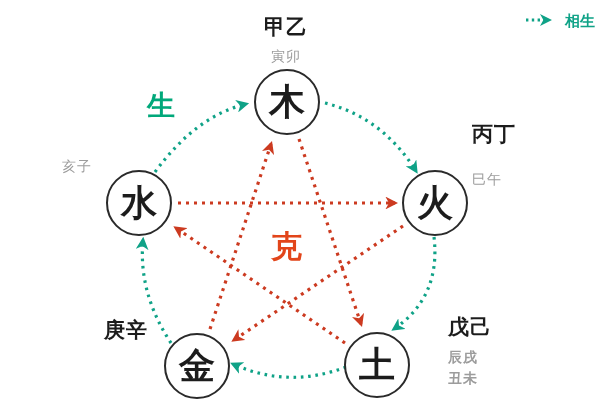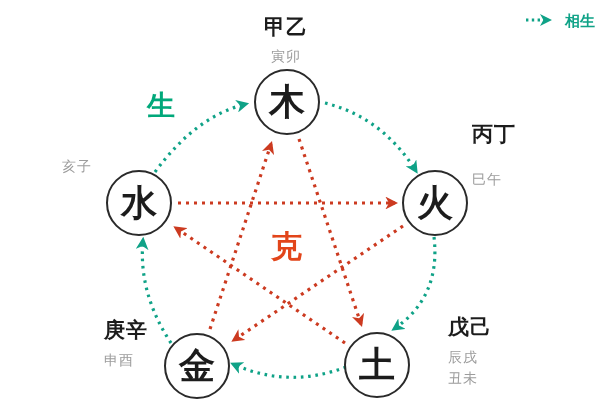--- a/index.html
+++ b/index.html
@@ -24,21 +24,21 @@
   .node-water{left:106px;top:170px;}
   .lbl{position:absolute;z-index:3;}
   .stems{font-size:21px;font-weight:700;color:var(--ink);line-height:28px;letter-spacing:1px;}
   .branches{font-size:14px;font-weight:400;color:var(--gray);line-height:24px;letter-spacing:1px;}
   .lbl-wood {left:234px;top:12px;width:104px;text-align:center;}
   .lbl-wood .stems{line-height:30px;}
   .lbl-wood .branches{line-height:28px;}
   .lbl-fire {left:472px;top:120px;}
   .lbl-fire .branches{margin-top:19px;}
   .lbl-earth{left:448px;top:313px;}
-  .lbl-earth .branches{line-height:21px;margin-top:6px;}
+  .lbl-earth .branches{line-height:21px;margin-top:6px;font-weight:bold;}
   .lbl-metal{left:96px;top:316px;margin-left:8px;}
   .lbl-metal .branches{margin-top:4px;}
   .lbl-water{left:62px;top:136px;}
   .lbl-water .branches{margin-top:18px;}
   .tag{position:absolute;z-index:3;font-weight:700;line-height:1.1;}
   .tag-sheng{left:147px;top:91px;font-size:28px;color:var(--green);}
   .tag-ke{left:271px;top:230px;font-size:31px;color:var(--red_text);}
   .legend{position:absolute;left:524px;top:9px;z-index:3;}
   .legend-row{display:flex;align-items:center;gap:7px;height:22px;margin-bottom:7px;}
   .legend-label{font-size:15px;line-height:1;font-weight:bold;}
@@ -99,21 +99,20 @@
   </div>
   <div class="lbl lbl-earth">
     <div class="stems">戊己</div>
     <div class="branches">
       <div>辰戌</div>
       <div>丑未</div>
     </div>
   </div>
   <div class="lbl lbl-metal">
     <div class="stems">庚辛</div>
-    <div class="branches">申酉</div>
   </div>
   <div class="lbl lbl-water">
     <div class="branches">亥子</div>
   </div>
 
   <div class="tag tag-sheng">生</div>
   <div class="tag tag-ke">克</div>
 
   <div class="legend">
     <div class="legend-row">

